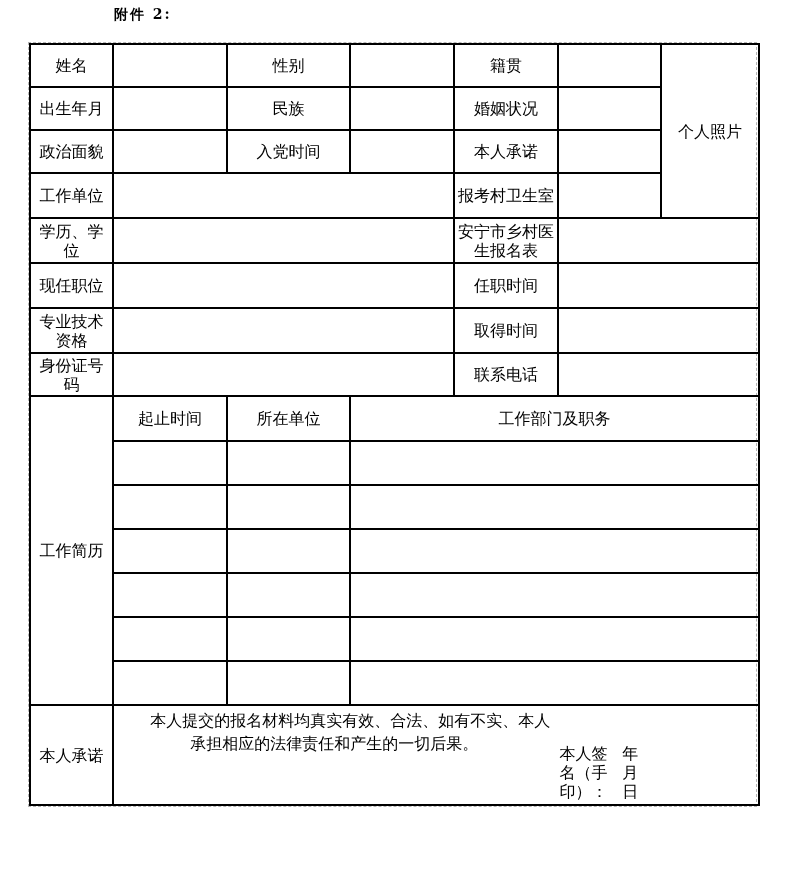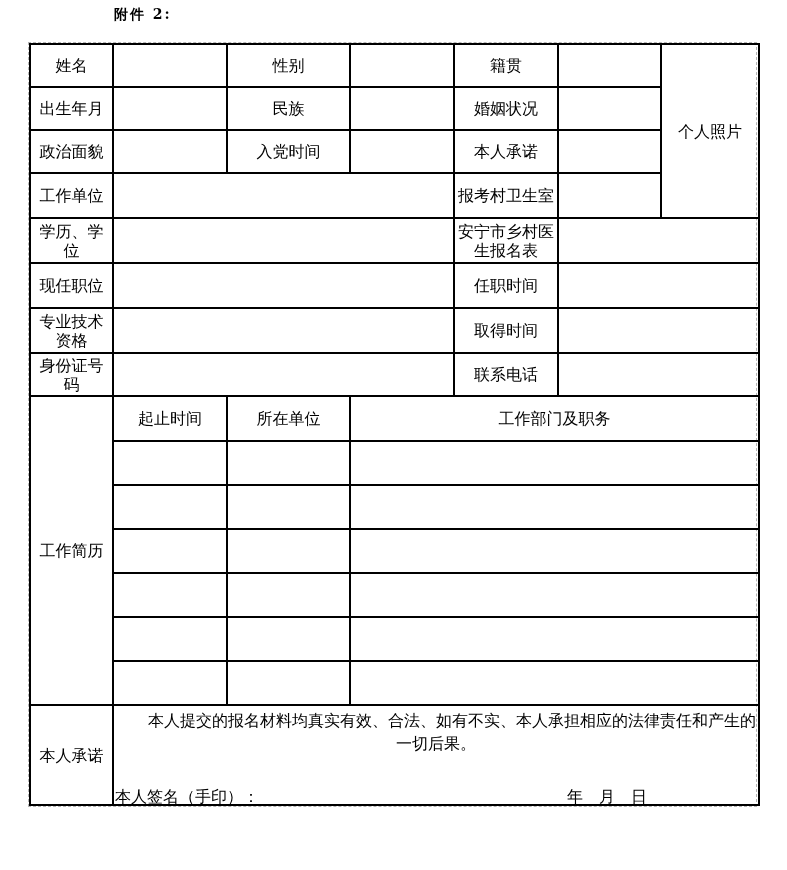--- a/index.html
+++ b/index.html
@@ -28,21 +28,21 @@
     word-break:break-all;
   }
   td.lab5{padding:0 8px;margin-left:12px;}
   tr.r{height:43px;}
   tr.r45{height:45px;}
   tr.work-empty{height:44px;}
   tr.pledge-row{height:100px;}
   td.pledge-cell{
     text-align:left;vertical-align:top;padding:2px 6px 6px 6px;
   }
-  .pledge-inner{display:flex;flex-direction:column;height:92px;justify-content:space-between;}
+  .pledge-inner{display:flex;flex-direction:row;height:92px;justify-content:space-between;}
   .pledge-text{margin:0;text-indent:2em;line-height:23px;font-size:16px;}
   .pledge-spacer{flex:1;}
   .signature-line{
     display:flex;justify-content:space-between;align-items:flex-end;
     font-size:16px;
     margin-top:32px;
   }
   .date-label{margin-right:110px;}
 </style>
 </head>

